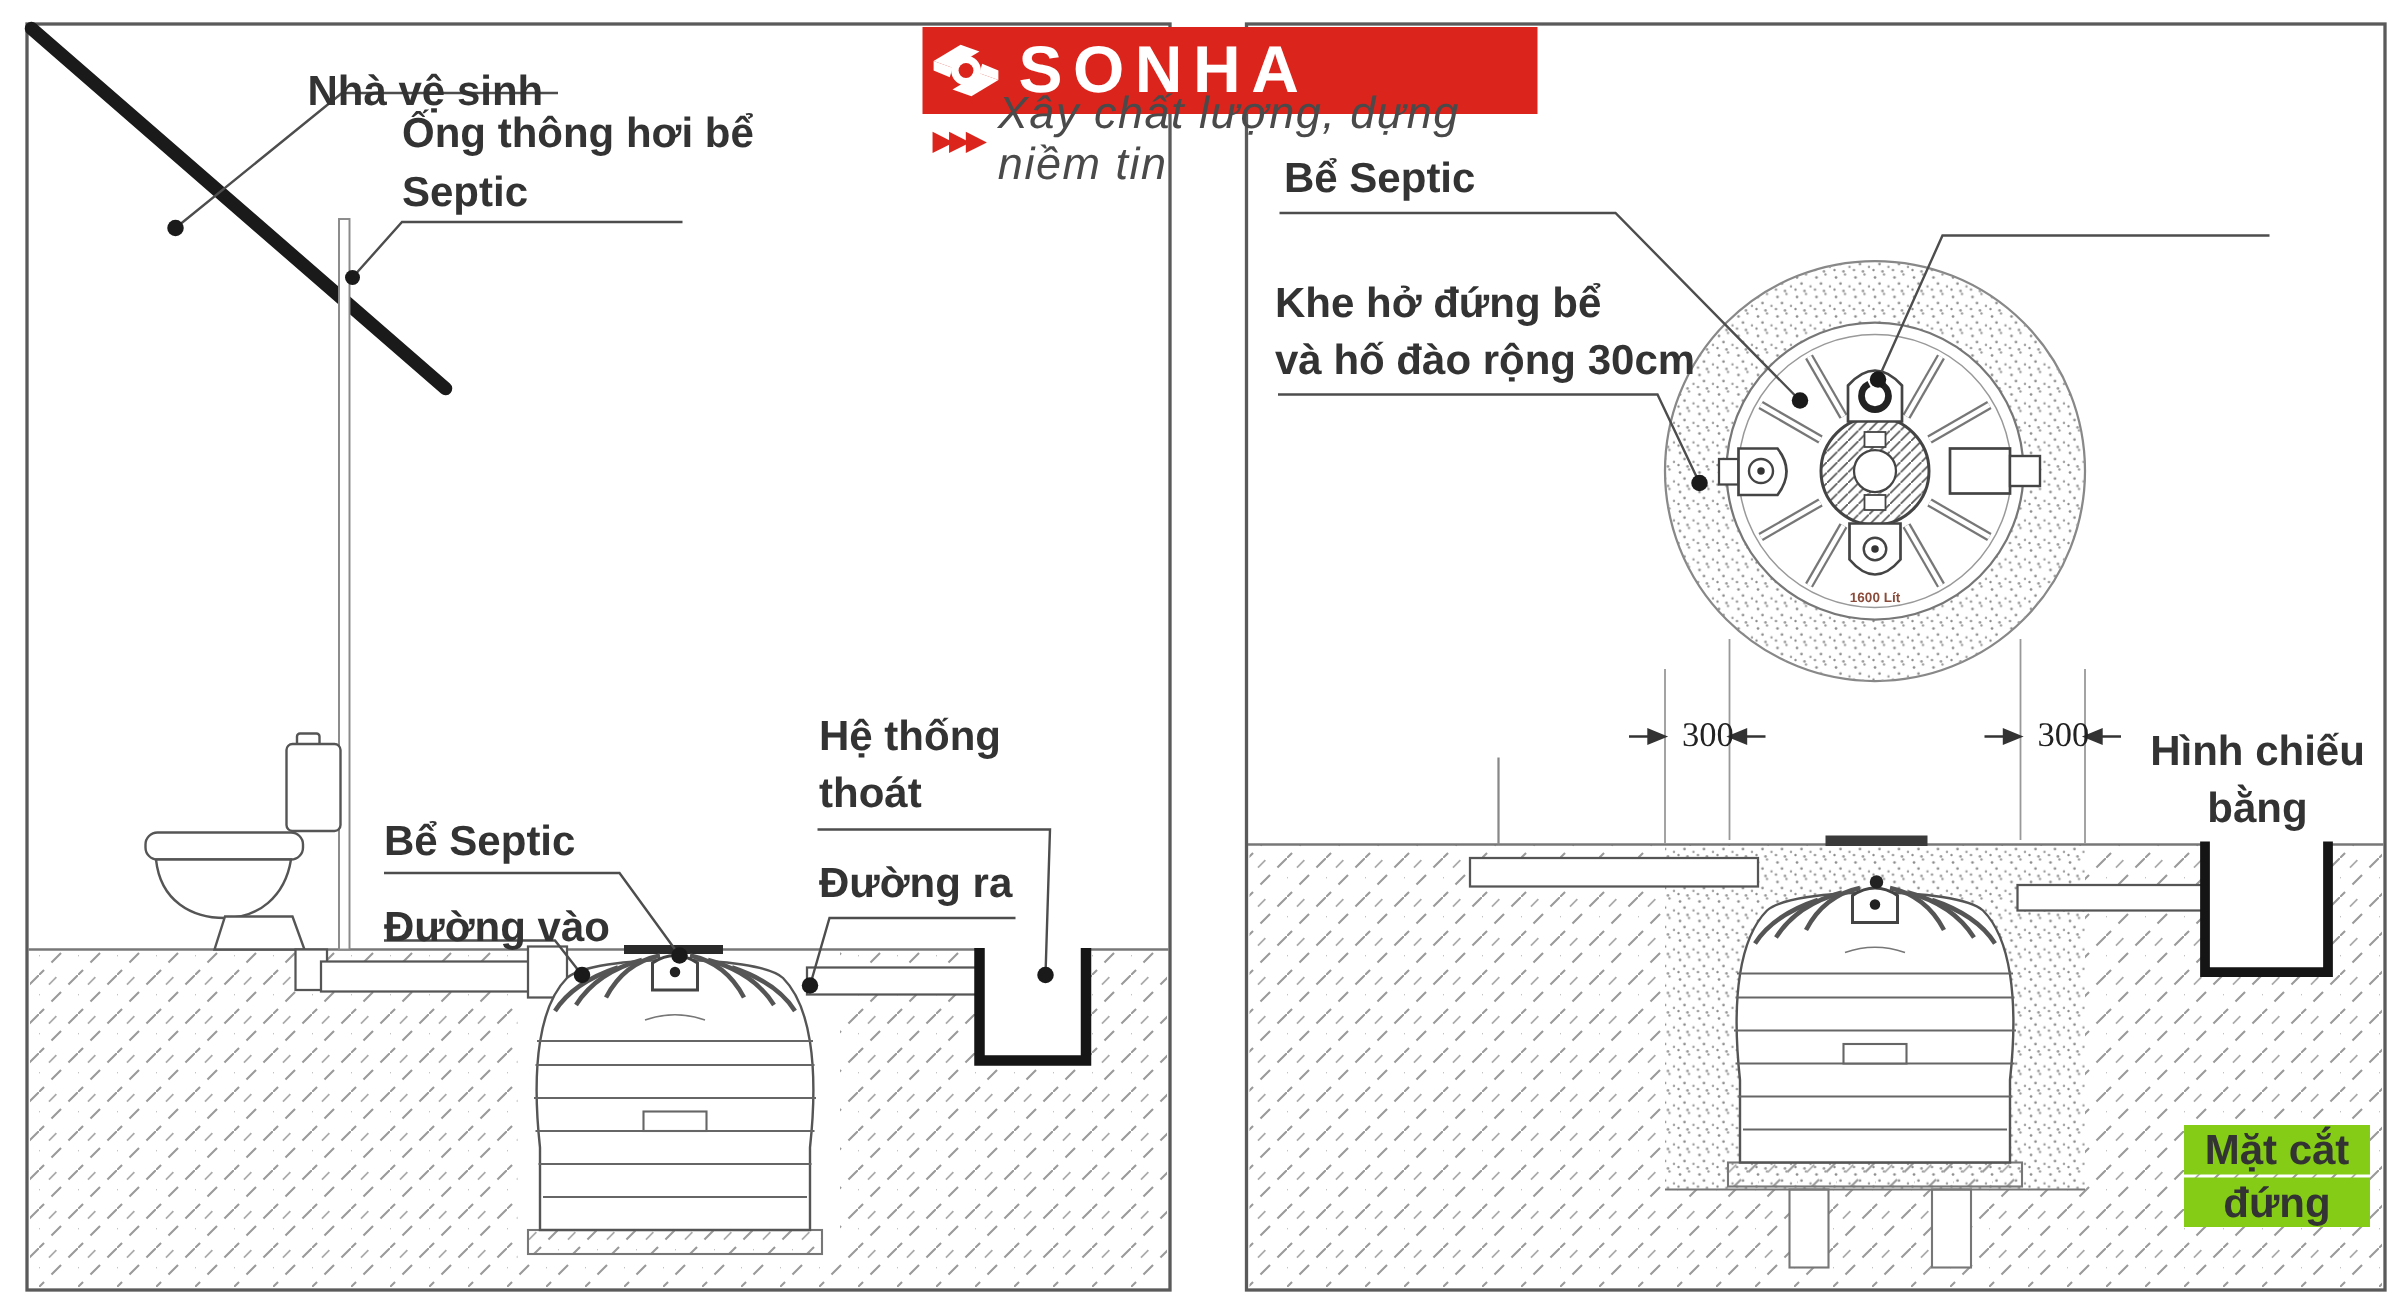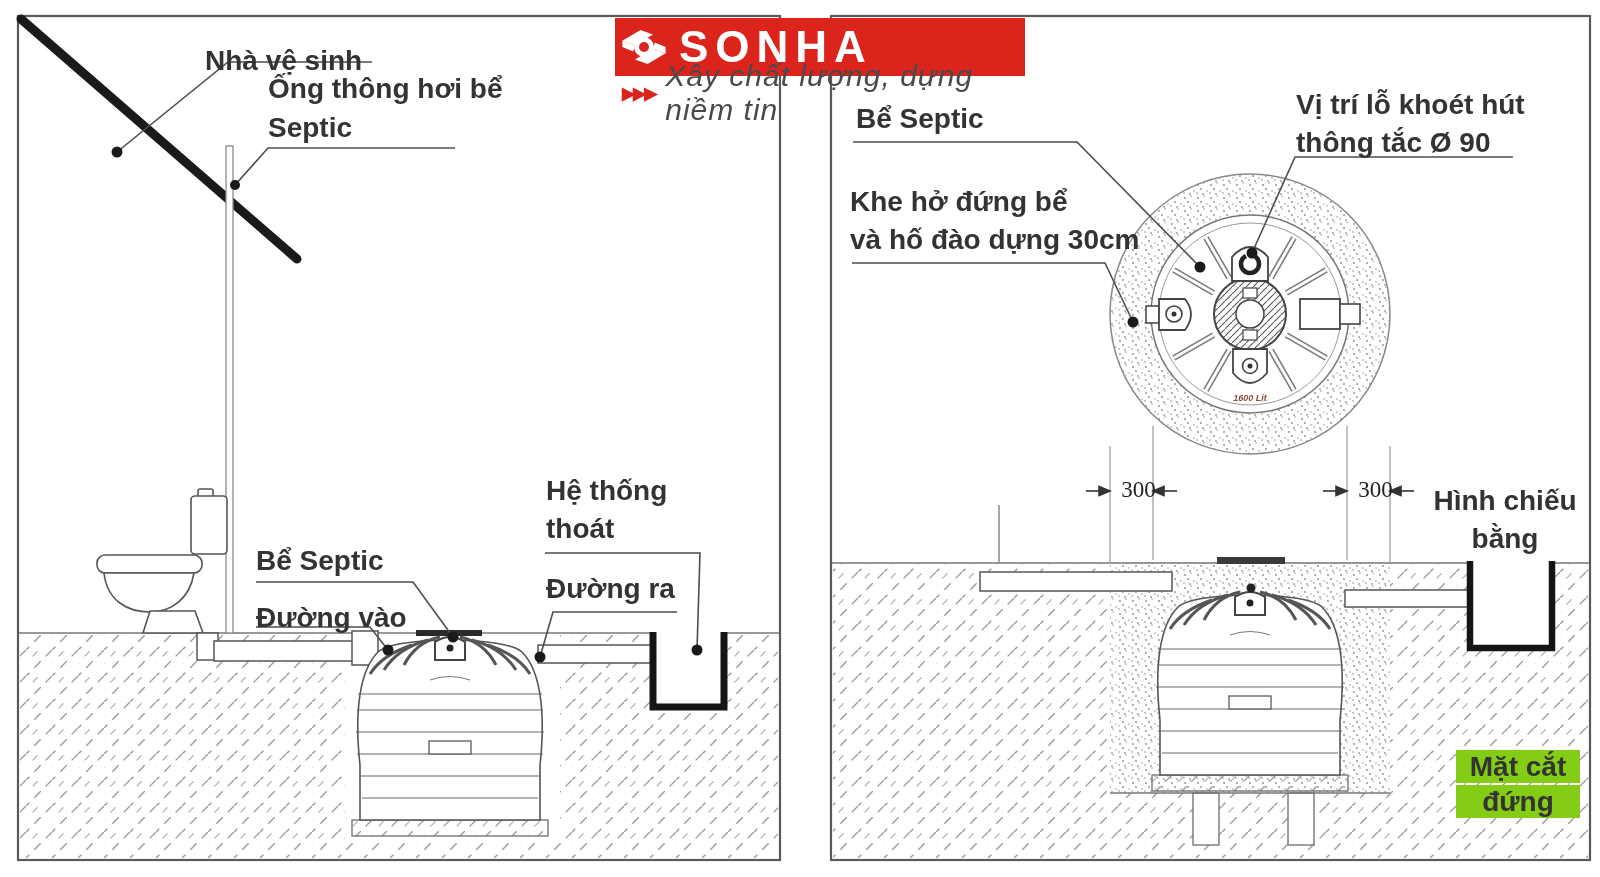--- a/index.html
+++ b/index.html
@@ -5,21 +5,21 @@
   html,body{margin:0;padding:0;background:#fff;}
   #stage{position:relative;width:1600px;height:877px;background:#ffffff;overflow:hidden;
          font-family:"Liberation Sans",sans-serif;}
   #lineart{position:absolute;left:0;top:0;}
   .lbl{position:absolute;font-weight:600;font-size:28px;line-height:1.05;color:#333;
        white-space:nowrap;letter-spacing:0px;}
   .lbl.center{text-align:center;}
   .dim{position:absolute;font-family:"Liberation Serif",serif;font-size:23px;color:#222;
        width:57px;text-align:center;white-space:nowrap;}
   .tiny{position:absolute;font-size:9px;color:#8a4b3a;width:60px;text-align:center;
-        font-weight:700;font-style:italic;}
+        font-weight:700;}
   #logo-box{position:absolute;left:615px;top:18px;width:410px;height:58px;background:#DB241C;
        display:flex;align-items:center;justify-content:flex-start;padding-left:2px;box-sizing:border-box;}
   #logo-text{color:#ffffff;font-weight:bold;font-size:44px;letter-spacing:7px;
        font-family:"Liberation Sans",sans-serif;margin-left:8px;}
   #tagline{position:absolute;left:622px;top:80px;width:410px;height:26px;display:flex;
        align-items:center;gap:10px;}
   #tagline .chev{color:#DB241C;font-size:17px;letter-spacing:-2px;font-weight:bold;}
   #tagline .tag{font-style:italic;font-size:30px;color:#4a4a4a;letter-spacing:1px;}
   #watermark{position:absolute;left:637px;top:782px;font-family:"DejaVu Serif",serif;
        font-size:39px;color:#2B3272;letter-spacing:1px;}
@@ -242,23 +242,21 @@
 <div class="lbl" style="left:268px;top:74px;">Ống thông hơi bể</div>
 <div class="lbl" style="left:268px;top:113px;">Septic</div>
 <div class="lbl" style="left:256px;top:546px;">Bể Septic</div>
 <div class="lbl" style="left:256px;top:591px;margin-top:12px;">Đường vào</div>
 <div class="lbl" style="left:546px;top:476px;">Hệ thống</div>
 <div class="lbl" style="left:546px;top:514px;">thoát</div>
 <div class="lbl" style="left:546px;top:574px;">Đường ra</div>
 
 <div class="lbl" style="left:856px;top:104px;">Bể Septic</div>
 <div class="lbl" style="left:850px;top:187px;">Khe hở đứng bể</div>
-<div class="lbl" style="left:850px;top:225px;">và hố đào dựng 30cm</div>
-<div class="lbl" style="left:1296px;top:90px;">Vị trí lỗ khoét hút</div>
-<div class="lbl" style="left:1296px;top:128px;">thông tắc Ø 90</div>
+<div class="lbl" style="left:850px;top:225px;">và hố đào rộng 30cm</div>
 
 <div class="lbl center" style="left:1425px;top:486px;width:160px;">Hình chiếu</div>
 <div class="lbl center" style="left:1425px;top:524px;width:160px;">bằng</div>
 
 <div class="lbl center whitebox" style="left:1456px;top:750px;width:108px;">Mặt cắt</div>
 <div class="lbl center whitebox" style="left:1456px;top:785px;width:108px;">đứng</div>
 
 <div class="dim" style="left:1110px;top:477px;">300</div>
 <div class="dim" style="left:1347px;top:477px;">300</div>
 

